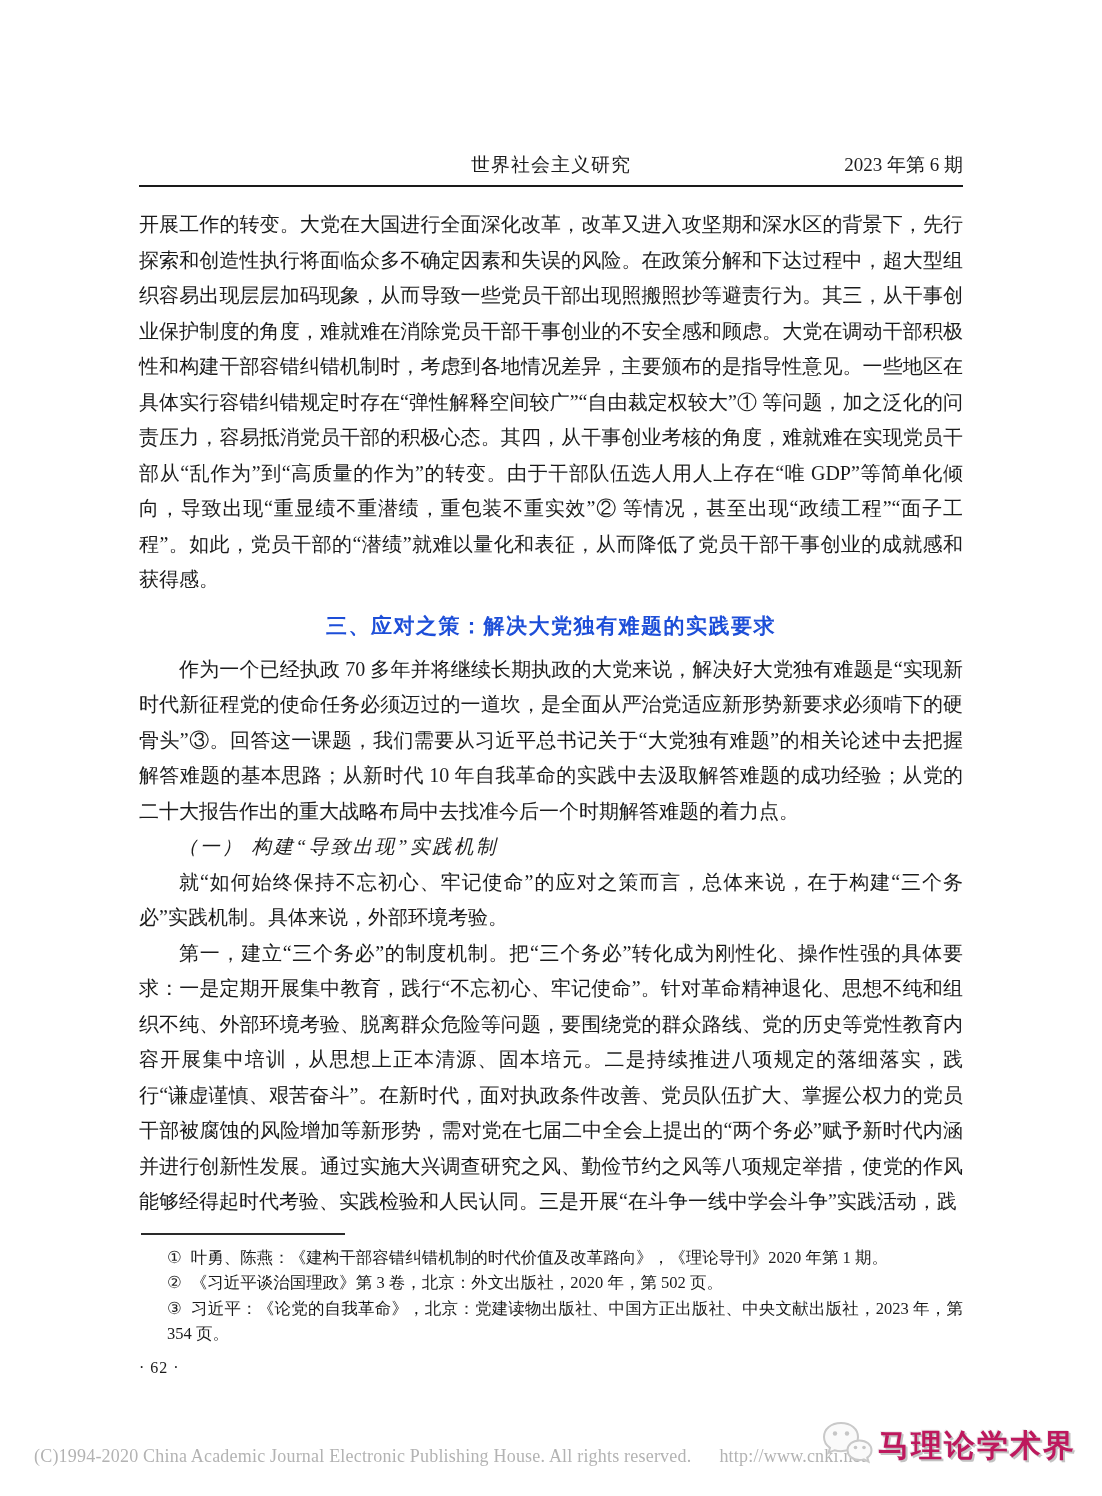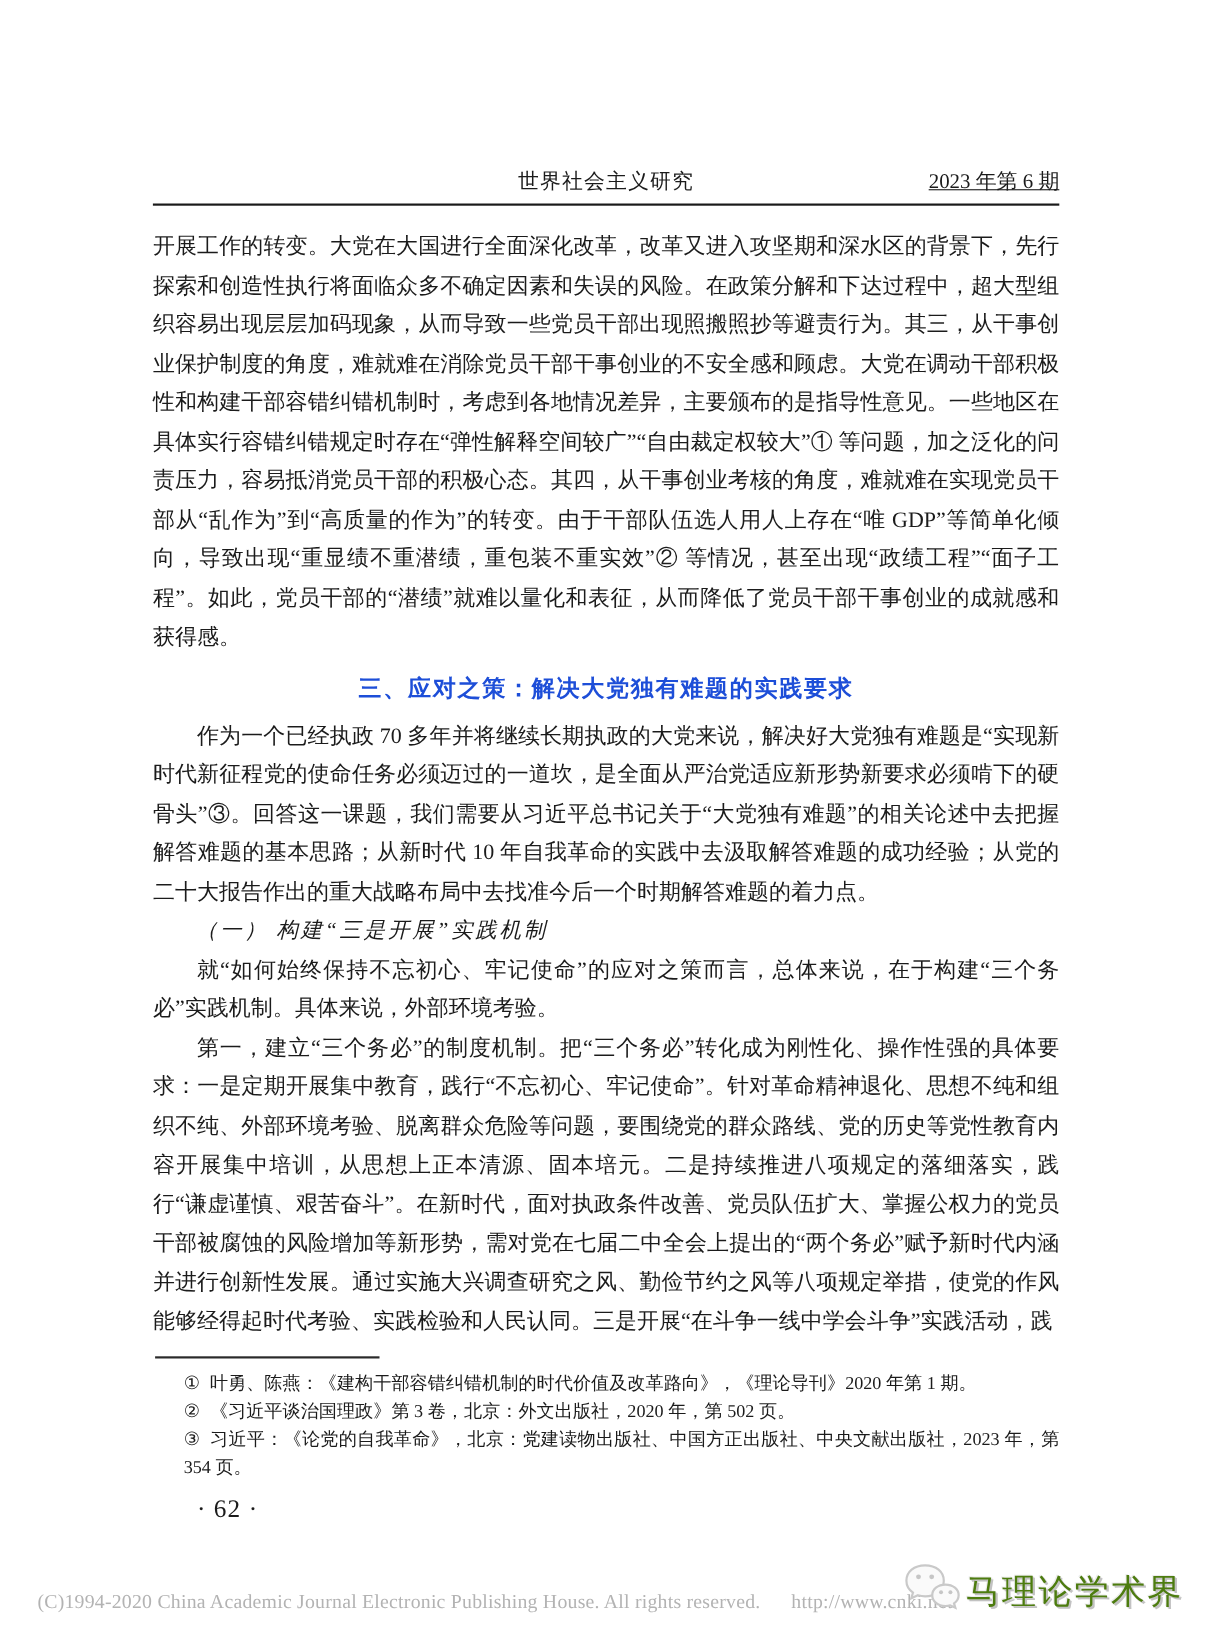--- a/index.html
+++ b/index.html
@@ -16,21 +16,21 @@
     position:absolute;
     left:139px;top:152px;
     width:824px;
   }
   .header-row{
     position:relative;
     height:26px;
     font-size:19px;
   }
   .journal-title{text-align:center;letter-spacing:1px;}
-  .issue-label{position:absolute;right:0;top:0;text-decoration:underline;}
+  .issue-label{position:absolute;right:0;top:0;}
   .header-rule{
     border:none;
     border-top:2px solid #1a1a1a;
     margin:7px 0 0 0;
   }
   .main-text{margin-top:20px;}
   .para{
     margin:0;
     font-size:20px;
     line-height:35.5px;
@@ -67,23 +67,22 @@
     line-height:25.5px;
   }
   .footnote{
     margin:0;
     padding-left:28px;
     text-align:justify;
   }
   .footnote .marker{margin-right:9px;}
   .page-number{
     margin-top:12px;
-    font-size:23px;
+    font-size:16px;
     letter-spacing:1px;
-    margin-left:40px;
   }
   .copyright-bar{
     position:absolute;
     left:34px;
     top:1446px;
     white-space:nowrap;
     font-size:18px;
     color:#b3b3b3;
     letter-spacing:0.2px;
     z-index:1;
@@ -93,24 +92,24 @@
     position:absolute;
     right:26px;
     top:1420px;
     display:flex;
     align-items:center;
     gap:4px;
     z-index:2;
   }
   .watermark-text{
     font-family:"Liberation Sans","DejaVu Sans",sans-serif;
-    font-weight:400;
+    font-weight:700;
     font-size:31px;
     letter-spacing:2px;
-    color:#4d7c0f;
+    color:#be185d;
     text-shadow:2px 2px 0 #c2c2c2, -1px -1px 0 #ececec, 1px 1px 1px #cccccc;
   }
 </style>
 </head>
 <body>
 
 <div class="page">
 
   <div class="content">
 
@@ -120,21 +119,21 @@
     </div>
     <hr class="header-rule">
 
     <div class="main-text">
       <p class="para">开展工作的转变。大党在大国进行全面深化改革，改革又进入攻坚期和深水区的背景下，先行探索和创造性执行将面临众多不确定因素和失误的风险。在政策分解和下达过程中，超大型组织容易出现层层加码现象，从而导致一些党员干部出现照搬照抄等避责行为。其三，从干事创业保护制度的角度，难就难在消除党员干部干事创业的不安全感和顾虑。大党在调动干部积极性和构建干部容错纠错机制时，考虑到各地情况差异，主要颁布的是指导性意见。一些地区在具体实行容错纠错规定时存在“弹性解释空间较广”“自由裁定权较大”① 等问题，加之泛化的问责压力，容易抵消党员干部的积极心态。其四，从干事创业考核的角度，难就难在实现党员干部从“乱作为”到“高质量的作为”的转变。由于干部队伍选人用人上存在“唯 GDP”等简单化倾向，导致出现“重显绩不重潜绩，重包装不重实效”② 等情况，甚至出现“政绩工程”“面子工程”。如此，党员干部的“潜绩”就难以量化和表征，从而降低了党员干部干事创业的成就感和获得感。</p>
 
       <h2 class="section-heading">三、应对之策：解决大党独有难题的实践要求</h2>
 
       <p class="para indent2">作为一个已经执政 70 多年并将继续长期执政的大党来说，解决好大党独有难题是“实现新时代新征程党的使命任务必须迈过的一道坎，是全面从严治党适应新形势新要求必须啃下的硬骨头”③。回答这一课题，我们需要从习近平总书记关于“大党独有难题”的相关论述中去把握解答难题的基本思路；从新时代 10 年自我革命的实践中去汲取解答难题的成功经验；从党的二十大报告作出的重大战略布局中去找准今后一个时期解答难题的着力点。</p>
 
-      <p class="subhead">（一） 构建“三是开展”实践机制</p>
+      <p class="subhead">（一） 构建“导致出现”实践机制</p>
 
       <p class="para indent2">就“如何始终保持不忘初心、牢记使命”的应对之策而言，总体来说，在于构建“三个务必”实践机制。具体来说，外部环境考验。</p>
 
       <p class="para indent2">第一，建立“三个务必”的制度机制。把“三个务必”转化成为刚性化、操作性强的具体要求：一是定期开展集中教育，践行“不忘初心、牢记使命”。针对革命精神退化、思想不纯和组织不纯、外部环境考验、脱离群众危险等问题，要围绕党的群众路线、党的历史等党性教育内容开展集中培训，从思想上正本清源、固本培元。二是持续推进八项规定的落细落实，践行“谦虚谨慎、艰苦奋斗”。在新时代，面对执政条件改善、党员队伍扩大、掌握公权力的党员干部被腐蚀的风险增加等新形势，需对党在七届二中全会上提出的“两个务必”赋予新时代内涵并进行创新性发展。通过实施大兴调查研究之风、勤俭节约之风等八项规定举措，使党的作风能够经得起时代考验、实践检验和人民认同。三是开展“在斗争一线中学会斗争”实践活动，践</p>
     </div>
 
     <hr class="footnote-sep">
 
     <div class="footnotes">
       <p class="footnote">

